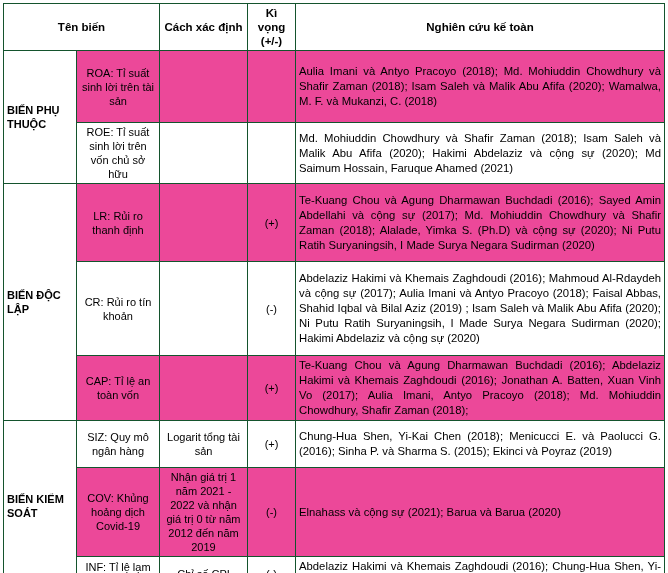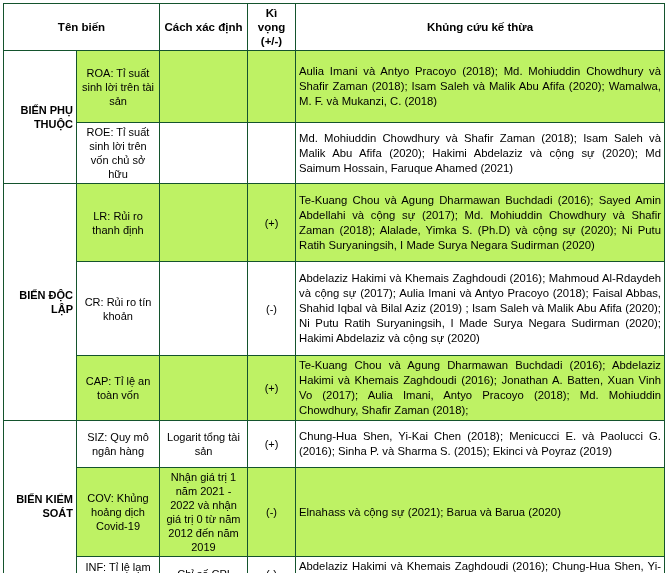--- a/index.html
+++ b/index.html
@@ -36,41 +36,41 @@
     text-align: center;
     line-height: 14px;
     background: #ffffff;
     height: 42px;
     padding: 1px 2px;
   }
   
   td.group {
     font-weight: bold;
     font-size: 11px;
-    text-align: right;
+    text-align: left;
     line-height: 14px;
     background: #ffffff;
     margin-top: 45px;
   }
   
   td.name, td.method, td.expect {
     font-size: 11px;
     text-align: center;
     line-height: 14px;
   }
   
   td.refs {
     font-size: 11.3px;
     text-align: justify;
     text-justify: inter-word;
     line-height: 15px;
     padding: 3px 7px;
     margin-top: 43px;
   }
-  .shaded { background: #bef264; }
+  .shaded { background: #ec4899; }
   
   tr.r-roa  { height: 72px; }
   tr.r-roe  { height: 57px; }
   tr.r-lr   { height: 78px; }
   tr.r-cr   { height: 94px; }
   tr.r-cap  { height: 65px; }
   tr.r-siz  { height: 47px; }
   tr.r-cov  { height: 79px; }
   tr.r-inf  { height: 34px; }
 </style>
@@ -87,21 +87,21 @@
       <col>
     </colgroup>
     <thead>
       <tr>
         <th colspan="2">Tên biến</th>
         <th>Cách xác định</th>
         <th>
           <div>Kì vọng</div>
           <div>(+/-)</div>
         </th>
-        <th>Khủng cứu kế thừa</th>
+        <th>Nghiên cứu kế toàn</th>
       </tr>
     </thead>
     <tbody>
 
       <tr class="r-roa">
         <td class="group" rowspan="2">BIẾN PHỤ THUỘC</td>
         <td class="name shaded">ROA: Tỉ suất sinh lời trên tài sản</td>
         <td class="method shaded"></td>
         <td class="expect shaded"></td>
         <td class="refs shaded">Aulia Imani và Antyo Pracoyo (2018); Md. Mohiuddin Chowdhury và Shafir Zaman (2018); Isam Saleh và Malik Abu Afifa (2020); Wamalwa, M. F. và Mukanzi, C. (2018)</td>

